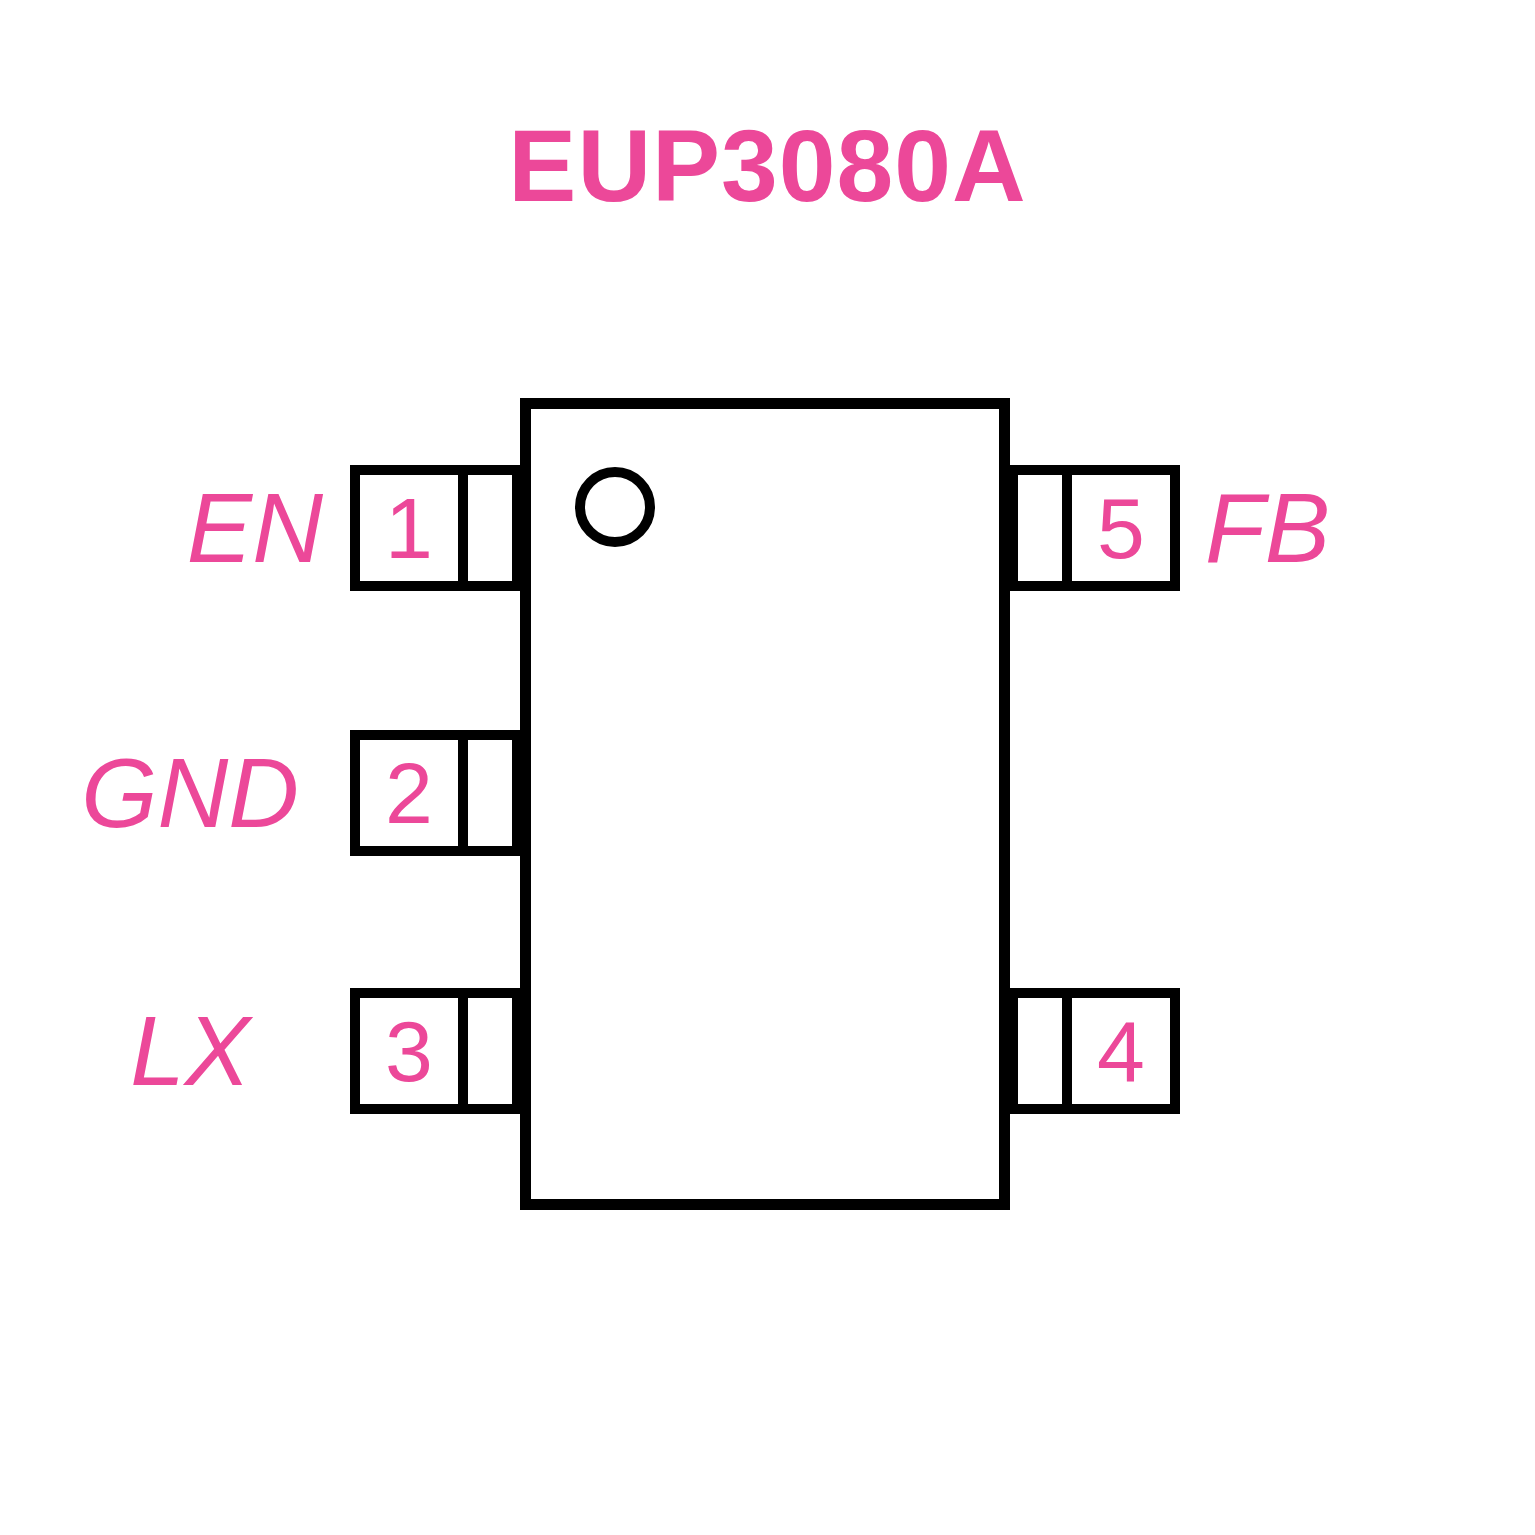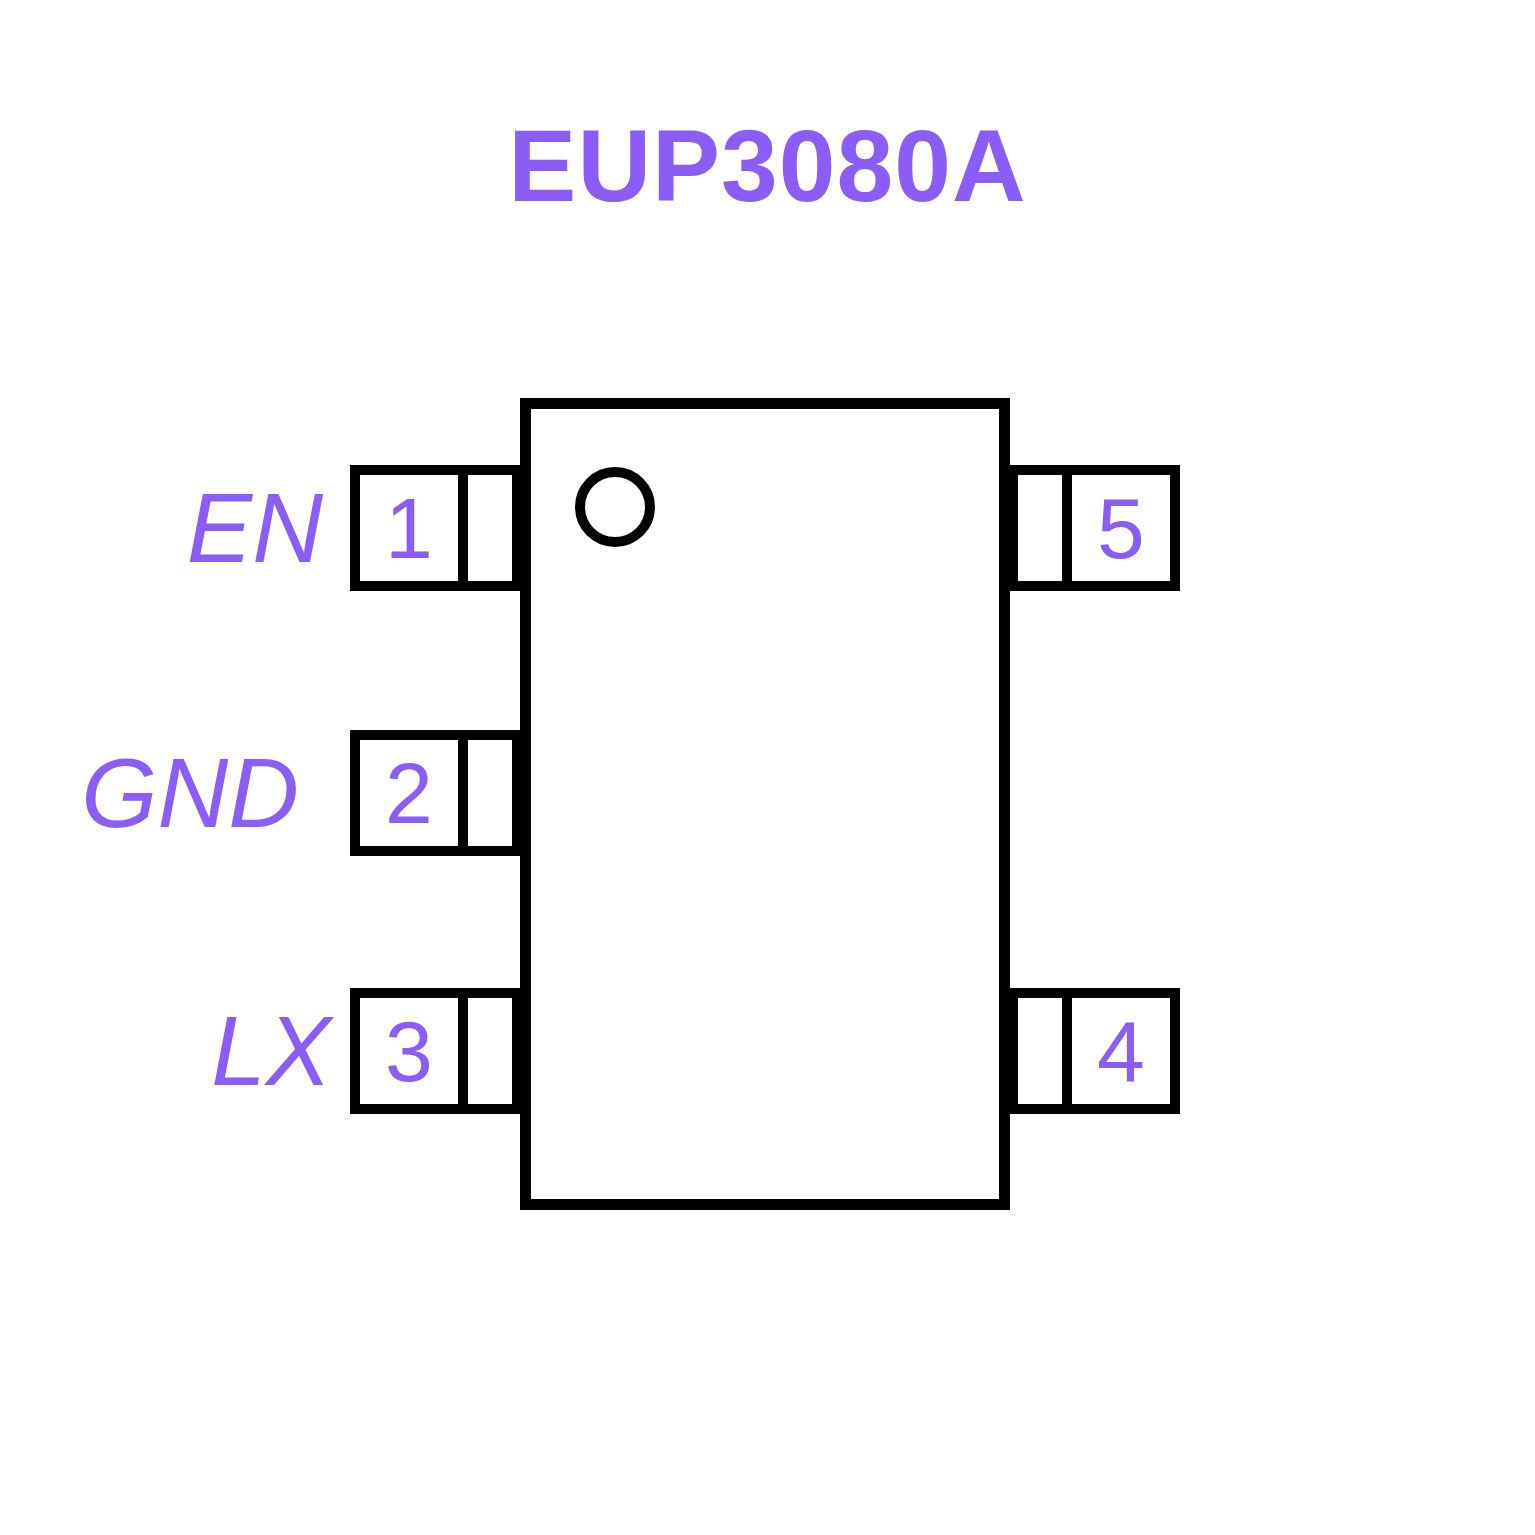--- a/index.html
+++ b/index.html
@@ -6,21 +6,21 @@
     margin: 0;
     padding: 0;
     background: #ffffff;
   }
   .page {
     position: relative;
     width: 1535px;
     height: 1535px;
     background: #ffffff;
     font-family: "Liberation Sans", sans-serif;
-    color: #8b5cf6;
+    color: #ec4899;
     overflow: hidden;
   }
 
   
   .title {
     position: absolute;
     top: 108px;
     left: 0;
     width: 100%;
     text-align: center;
@@ -93,21 +93,21 @@
   
   .pin-label {
     position: absolute;
     font-size: 98px;
     line-height: 126px;
     white-space: nowrap;
     font-style: italic;
   }
   .label-en  { right: 1212px; top: 465px; }
   .label-gnd { right: 1236px; top: 730px; }
-  .label-lx  { right: 1204px; top: 988px; }
+  .label-lx  { right: 1285px; top: 988px; }
   .label-fb  { left: 1205px;  top: 465px; }
   .label-vin { left: 1205px;  top: 988px; }
 </style>
 </head>
 <body>
 
 <div class="page">
 
   <div class="title">EUP3080A</div>
 
@@ -139,15 +139,16 @@
     <div class="cell stub"></div>
     <div class="cell num">4</div>
   </div>
 
   <div class="pin-label label-en">EN</div>
 
   <div class="pin-label label-gnd">GND</div>
 
   <div class="pin-label label-lx">LX</div>
 
+  <div class="pin-label label-fb">FB</div>
 
 
 </div>
 
 </body></html>

